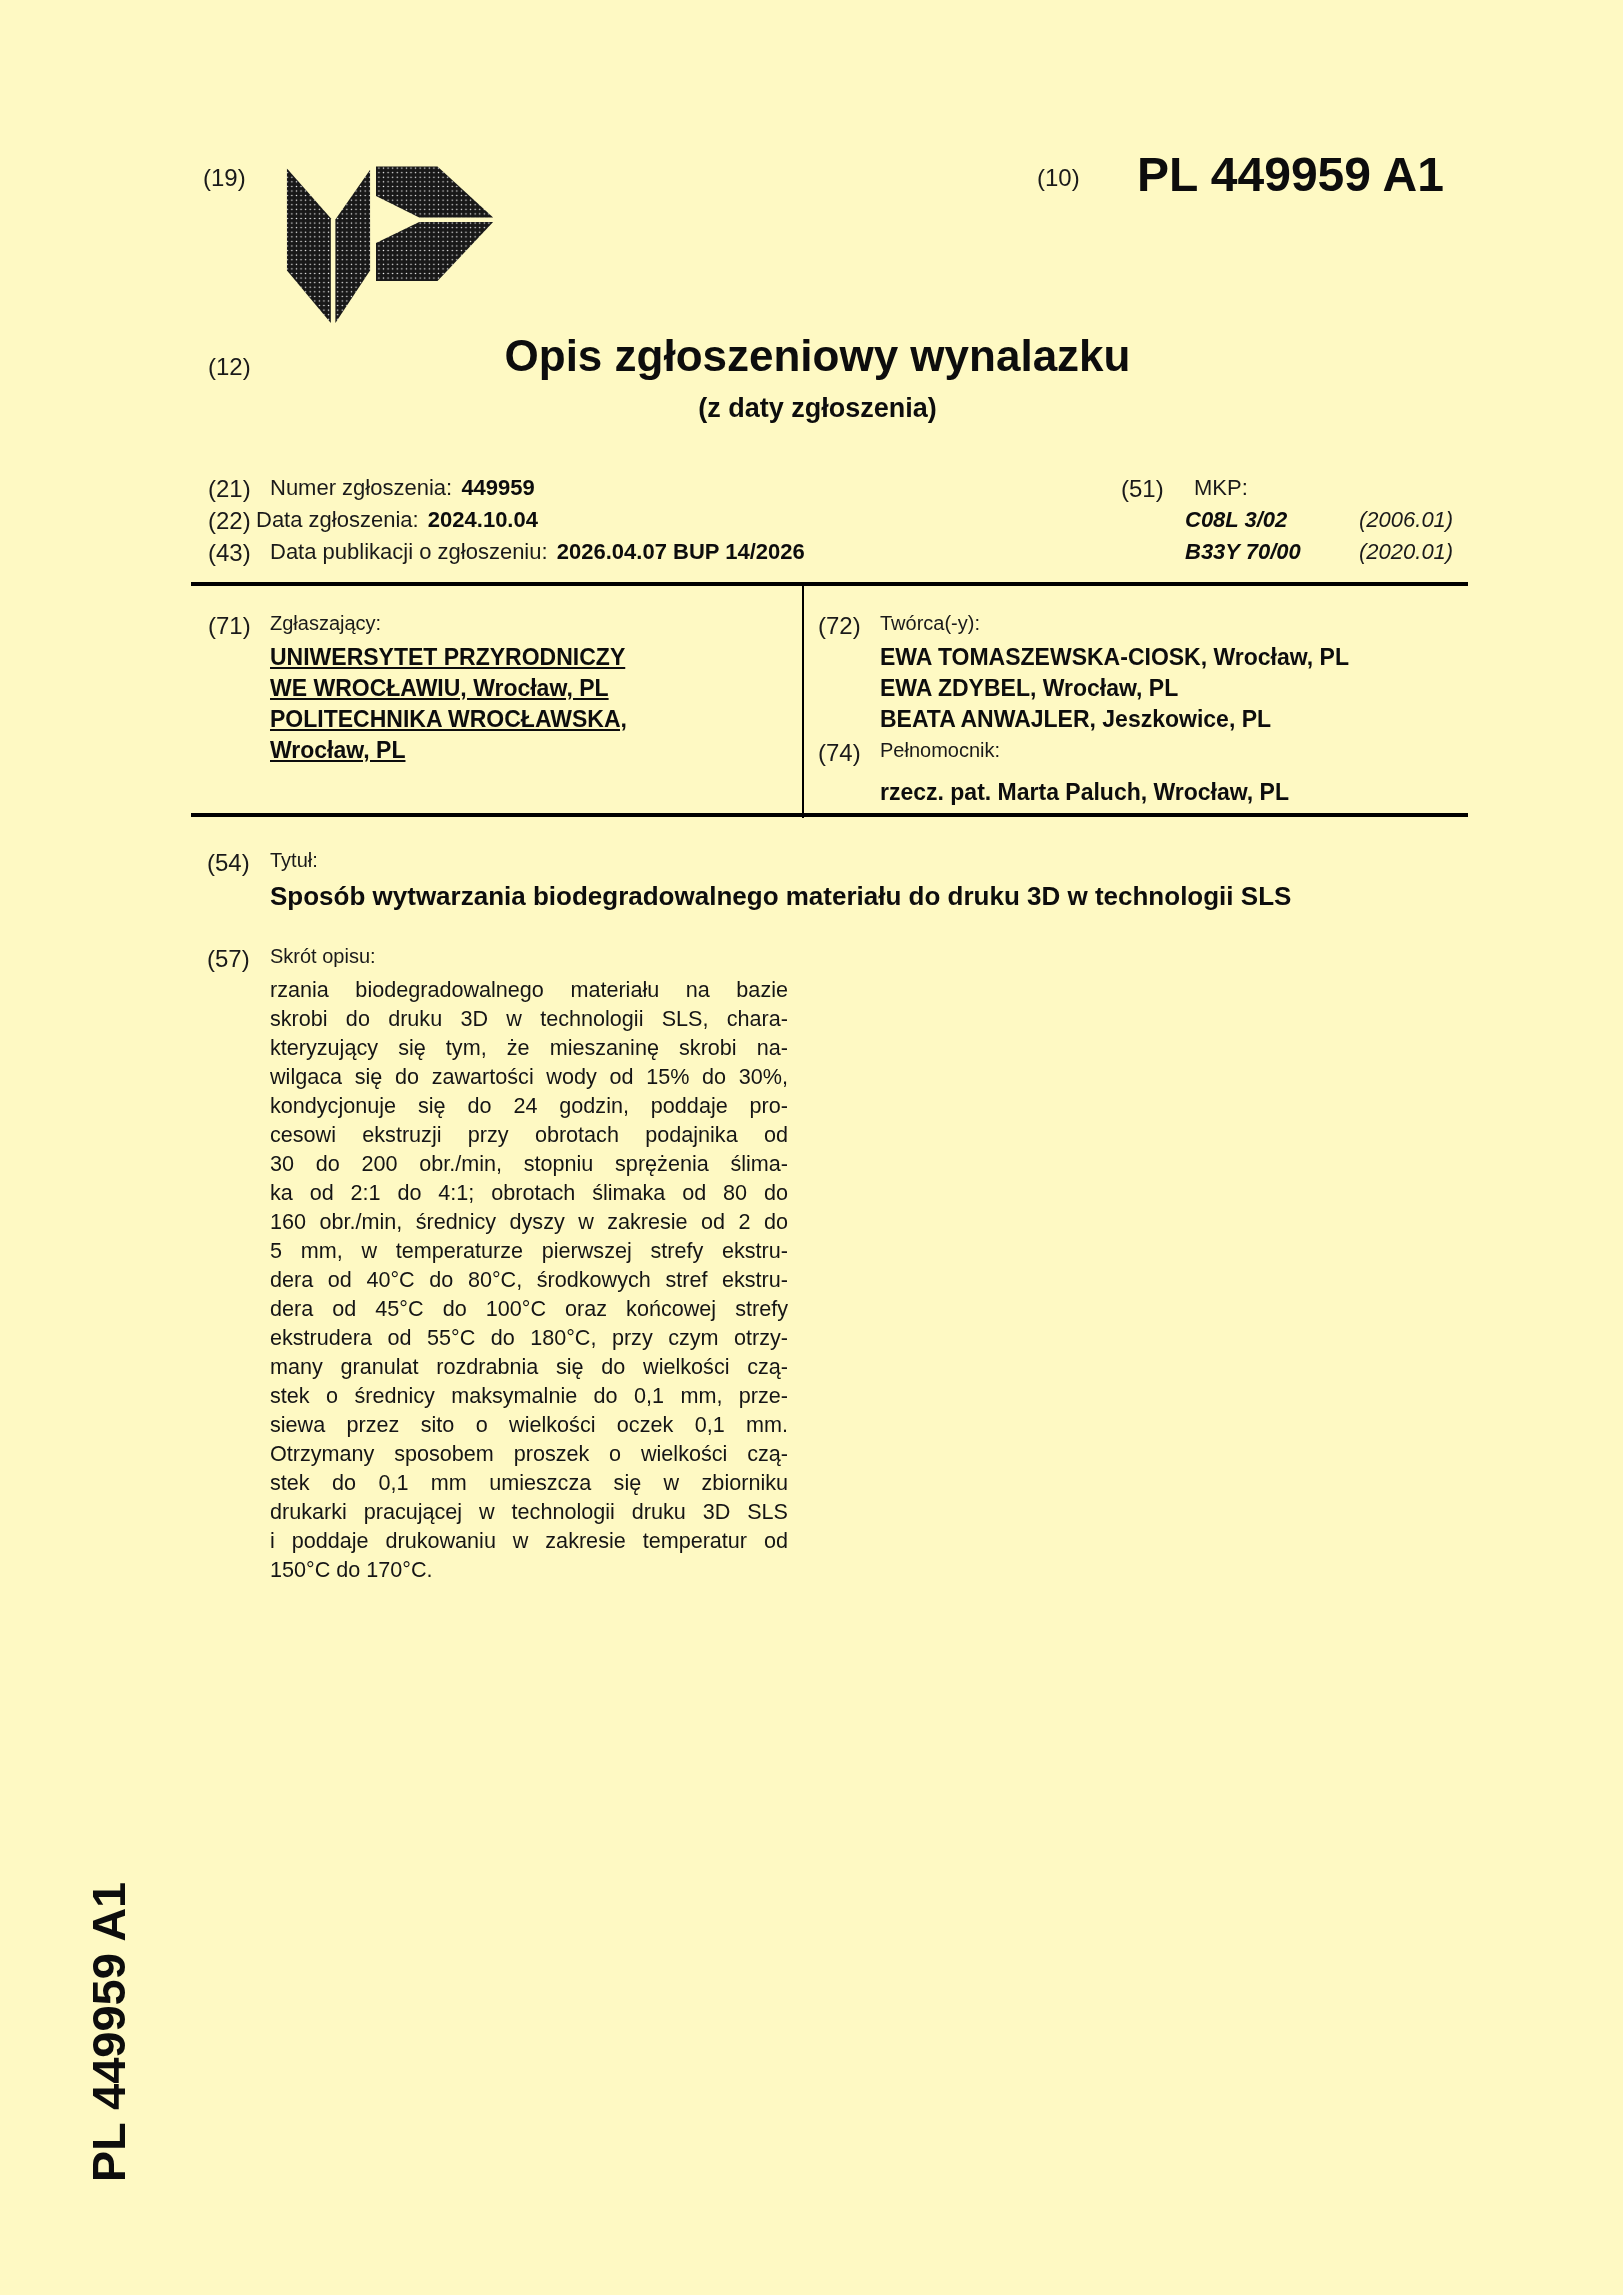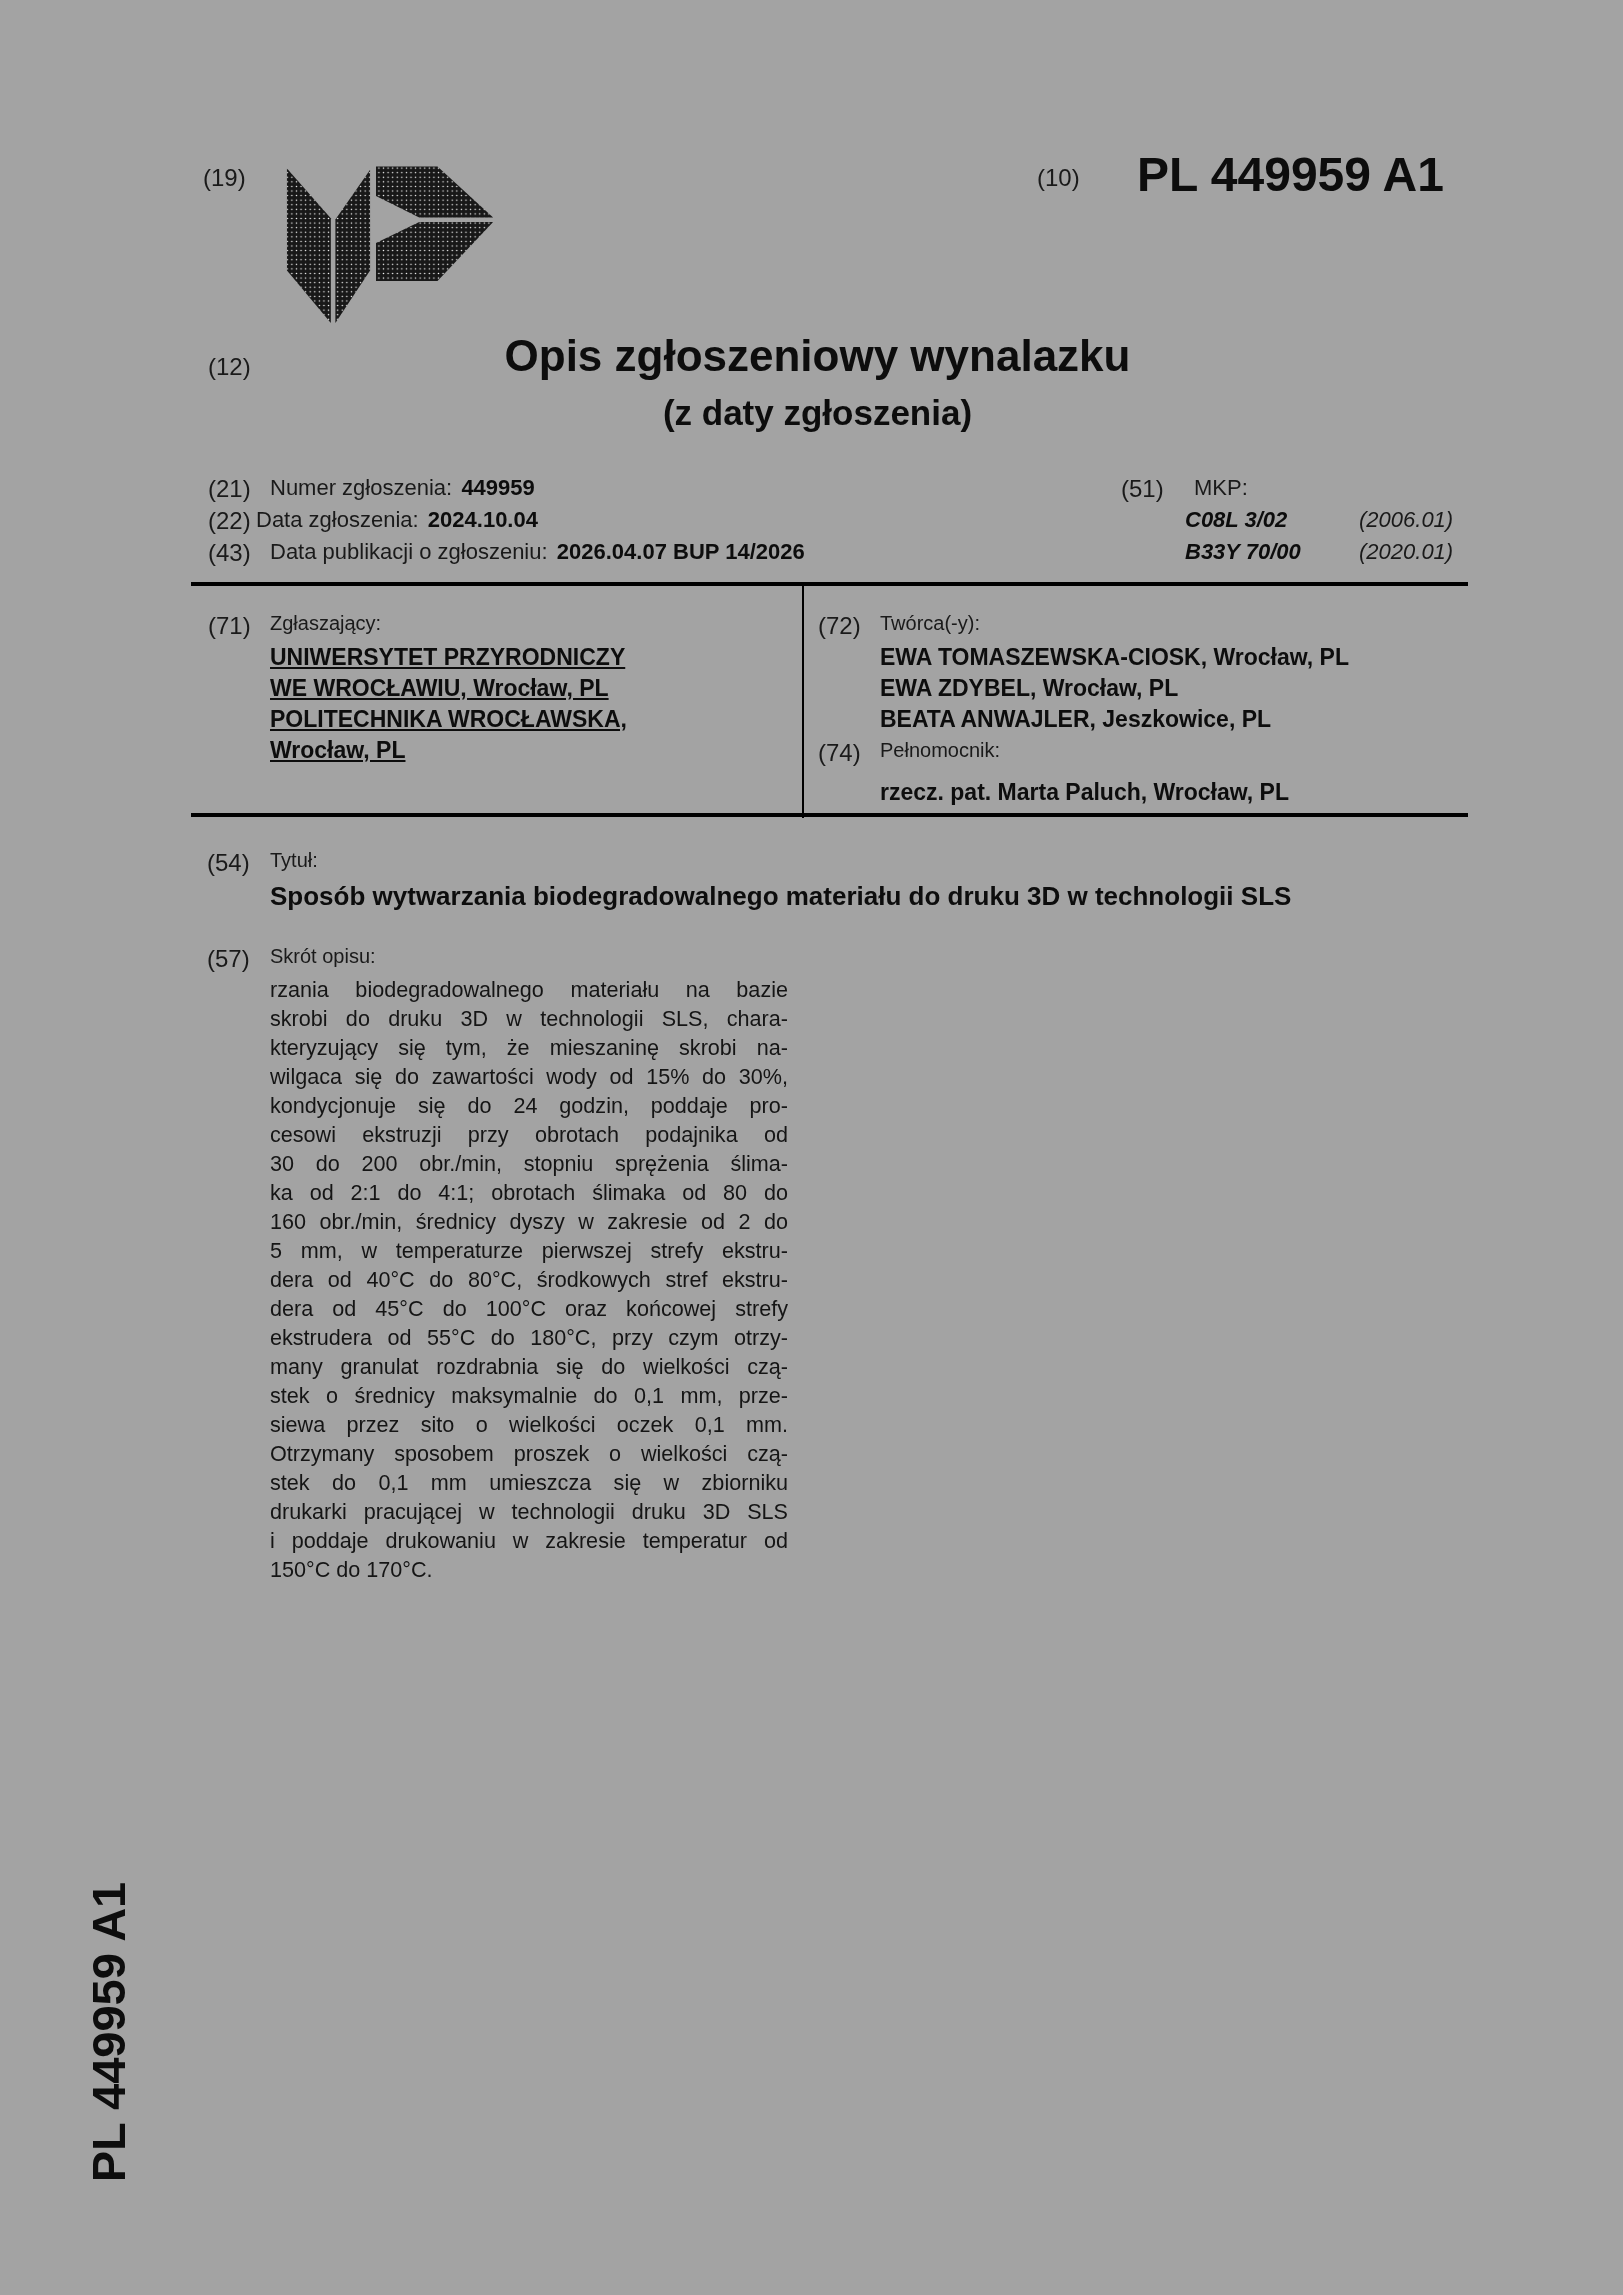--- a/index.html
+++ b/index.html
@@ -1,34 +1,34 @@
 <!DOCTYPE html>
 <html lang="pl" style="font-size:10.5px"><head>
 <meta charset="utf-8">
 <style>
   html,body { margin:0; padding:0; background:#ffffff; }
   body { font-family:"Liberation Sans","DejaVu Sans",sans-serif; color:#111; }
   #page {
-    position:relative; width:1623px; height:2295px; background:#a3a3a3;
+    position:relative; width:1623px; height:2295px; background:#fef9c3;
     overflow:hidden;
   }
   .abs { position:absolute; }
   .paren { font-size:24px; color:#1a1a1a; }
 
   
   #office-name { left:511px; top:168px; font-size:22px; line-height:29.4px;
                  letter-spacing:0.7px; color:#272727; }
   #pub-number  { left:1137px; top:147px; font-size:48px; font-weight:bold;
                  letter-spacing:0px; white-space:nowrap; color:#0d0d0d; }
 
   
   #doc-title    { left:294px; top:331px; width:1047px; text-align:center;
                   font-size:44px; font-weight:bold; white-space:nowrap; color:#0d0d0d; }
   #doc-subtitle { left:294px; top:393px; width:1047px; text-align:center;
-                  font-size:35px; font-weight:bold; color:#0d0d0d; }
+                  font-size:27px; font-weight:bold; color:#0d0d0d; }
 
   
   .bib-row { font-size:22px; white-space:nowrap; color:#1a1a1a; }
   .bib-label { }
   .bib-value { font-weight:bold; margin-left:9.2px; color:#0d0d0d; }
   .mkp-code { font-weight:bold; font-style:italic; font-size:22px; color:#0d0d0d; }
   .mkp-year { font-style:italic; font-size:22px; color:#1a1a1a; }
 
   
   .hrule { background:#000; height:3.9px; }

